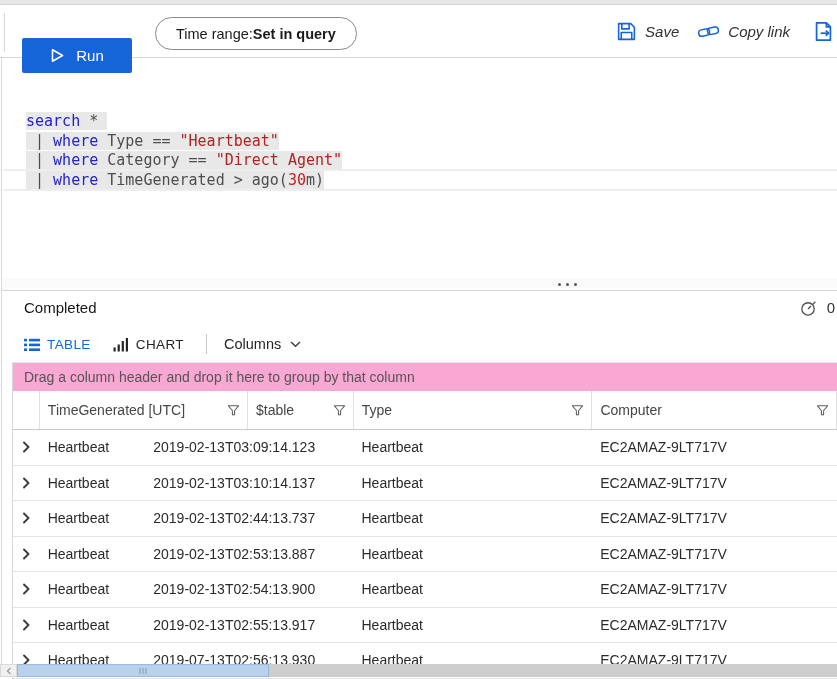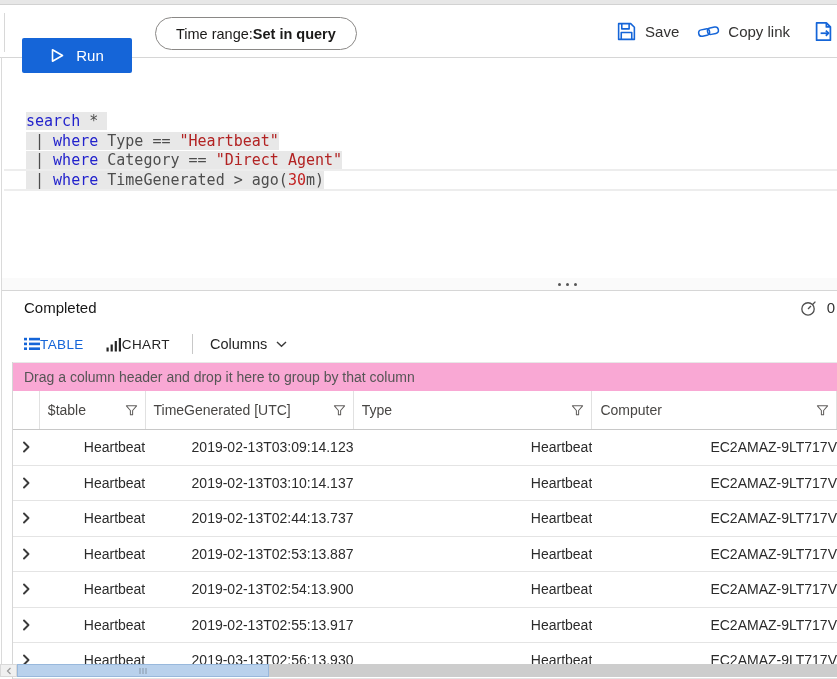--- a/index.html
+++ b/index.html
@@ -18,21 +18,21 @@
     display:flex; align-items:center; justify-content:center; gap:11px;
     font-size:15px; font-family:inherit; cursor:pointer;margin-top:22px; }
   .time-pill { position:absolute; left:155px; top:12px; height:33px;
     border:1px solid #8a8886; border-radius:17px; background:#fff; box-sizing:border-box;
     display:flex; align-items:center; padding:0 20px; font-size:14.5px; color:#1b1a19;
     font-family:inherit; cursor:pointer; }
   .time-pill .val { font-weight:bold; }
   .toolbar-right { position:absolute; right:2px; top:0; height:53px;
     display:flex; align-items:center; }
   .tb-action { display:flex; align-items:center; gap:8px; font-size:15px;
-    color:#323130; background:none; border:none; font-family:inherit; cursor:pointer; }
+    color:#323130; background:none; border:none; font-family:inherit; cursor:pointer;font-style:italic; }
   .gap18 { width:18px; } .gap24 { width:22px; }
 
   .left-edge { position:absolute; left:1px; top:57px; bottom:2px; width:1px; background:#dadada; }
 
   .editor { position:absolute; top:58px; left:2px; right:0; height:220px;
     box-sizing:border-box; padding:15px 0 0 24px;
     font-family:"DejaVu Sans Mono", monospace; font-size:15px; line-height:19.5px;
     white-space:pre; cursor:text; }
   .code-line { position:relative; height:19.5px; }
   .code-line .sel { background:#e8e8e8;text-align:center; }
@@ -51,40 +51,40 @@
   .splitter .dots { position:absolute; left:556px; top:5px; display:flex; gap:5px; }
   .splitter .dot { width:3px; height:3px; border-radius:50%; background:#555; }
 
   .bottom { position:absolute; top:290px; left:2px; right:0; bottom:0;
     border-top:1px solid #d6d6d6; background:#fff; box-sizing:border-box; }
   .status-label { position:absolute; left:22px; top:8px; font-size:15px; color:#161616; }
   .status-right { position:absolute; right:2px; top:7px; display:flex; align-items:center; gap:9px; }
   .elapsed { font-size:15px; color:#333; }
 
   .tab-bar { position:absolute; top:35px; left:22px; height:36px; display:flex; align-items:center; }
-  .tab { display:flex; align-items:center; background:none; border:none;
+  .tab { display:flex; align-items:flex-end; gap:7px; background:none; border:none;
     font-family:inherit; font-size:13.5px; letter-spacing:0.4px; cursor:pointer; }
   .tab.active { color:#1565d8; }
   .tab.inactive { color:#252525; }
   .tab-sep { width:1px; height:20px; background:#c8c8c8; margin:0 17px 0 0; }
   .mr22 { margin-right:22px; }
   .columns-btn { display:flex; align-items:center; gap:9px; background:none; border:none;
     font-family:inherit; font-size:14.5px; color:#252525; cursor:pointer; }
 
   .grid { position:absolute; top:71px; left:10px; right:0; bottom:0;
     border-left:1px solid #d6d6d6; overflow:hidden; }
   .drag-bar { height:29px; background:#f9a8d4; border-top:1px solid #e8e8e8;
     box-sizing:border-box; display:flex; align-items:center; padding-left:11px;
     font-size:14px; color:#555; }
   .header-row { height:39px; display:flex; border-bottom:1px solid #c8c8c8; box-sizing:border-box; }
   .h-cell { box-sizing:border-box; border-right:1px solid #e1e1e1; display:flex;
     align-items:center; padding:0 7px 0 8px; font-size:14px; color:#484644; cursor:pointer; }
   .h-label { flex:1; }
   .row { height:35.5px; display:flex; align-items:center; border-bottom:1px solid #e4e4e4;
-    box-sizing:border-box; font-size:14px; color:#2b2b2b; cursor:pointer;text-align:right; }
+    box-sizing:border-box; font-size:14px; color:#2b2b2b; cursor:pointer; }
   .cell { box-sizing:border-box; padding-left:8px; overflow:hidden; white-space:nowrap; }
   .expander { display:flex; align-items:center; justify-content:center; }
 
   .hscroll { position:absolute; top:664px; left:0; right:0; height:13px; display:flex; }
   .hs-btn { width:17px; height:13px; background:#f0f0f0; border:1px solid #d9d9d9;
     box-sizing:border-box; display:flex; align-items:center; justify-content:center; cursor:pointer; }
   .hs-thumb { width:252px; height:13px; background:#b9d1ec; border:1px solid #98b8dc;
     box-sizing:border-box; position:relative; cursor:grab; }
   .hs-thumb .grips { position:absolute; left:50%; top:3px; transform:translateX(-50%);
     display:flex; gap:2px; }
@@ -212,36 +212,36 @@
       </span>
     </button>
   </div>
 
   <div class="grid">
     <div class="drag-bar">
       <span>Drag a column header and drop it here to group by that column</span>
     </div>
     <div class="header-row" id="header-row">
         <div class="h-cell" style="width: 27px;"></div>
+        <div class="h-cell" style="width: 211px;">
+          <span class="h-label">TimeGenerated [UTC]</span>
+          <span style="display: flex;">
+            <svg width="13" height="13" viewBox="0 0 14 14" fill="none" stroke="#605e5c" stroke-width="1.1" stroke-linejoin="round">
+              <path d="M1.5 2 H12.5 L8.2 7 V11.5 H5.8 V7 L1.5 2 Z"></path>
+            </svg>
+          </span>
+        </div>
         <div class="h-cell" style="width: 107px;">
           <span class="h-label">$table</span>
           <span style="display: flex;">
             <svg width="13" height="13" viewBox="0 0 14 14" fill="none" stroke="#605e5c" stroke-width="1.1" stroke-linejoin="round">
               <path d="M1.5 2 H12.5 L8.2 7 V11.5 H5.8 V7 L1.5 2 Z"></path>
             </svg>
           </span>
         </div>
-        <div class="h-cell" style="width: 211px;">
-          <span class="h-label">TimeGenerated [UTC]</span>
-          <span style="display: flex;">
-            <svg width="13" height="13" viewBox="0 0 14 14" fill="none" stroke="#605e5c" stroke-width="1.1" stroke-linejoin="round">
-              <path d="M1.5 2 H12.5 L8.2 7 V11.5 H5.8 V7 L1.5 2 Z"></path>
-            </svg>
-          </span>
-        </div>
         <div class="h-cell" style="width: 242px;">
           <span class="h-label">Type</span>
           <span style="display: flex;">
             <svg width="13" height="13" viewBox="0 0 14 14" fill="none" stroke="#605e5c" stroke-width="1.1" stroke-linejoin="round">
               <path d="M1.5 2 H12.5 L8.2 7 V11.5 H5.8 V7 L1.5 2 Z"></path>
             </svg>
           </span>
         </div>
         <div class="h-cell" style="width: 248px;">
           <span class="h-label">Computer</span>
@@ -333,21 +333,21 @@
         </div>
         <div class="row">
           <div class="cell expander" style="width: 27px; padding-left: 0px;">
             <span style="display:flex;">
               <svg width="9" height="12" viewBox="0 0 8 12" fill="none" stroke="#3b3b3b" stroke-width="1.9" stroke-linecap="round" stroke-linejoin="round">
                 <path d="M1.5 1.5 L6 6 L1.5 10.5"></path>
               </svg>
             </span>
           </div>
           <div class="cell" style="width: 107px;">Heartbeat</div>
-          <div class="cell" style="width: 211px;">2019-03-13T02:56:13.930</div>
+          <div class="cell" style="width: 211px;">2019-07-13T02:56:13.930</div>
           <div class="cell" style="width: 242px;">Heartbeat</div>
           <div class="cell" style="width: 248px;">EC2AMAZ-9LT717V</div>
         </div>
       </div>
   </div>
 </div>
 
 <div class="hscroll">
   <div class="hs-btn">
     <span style="display:flex;">

